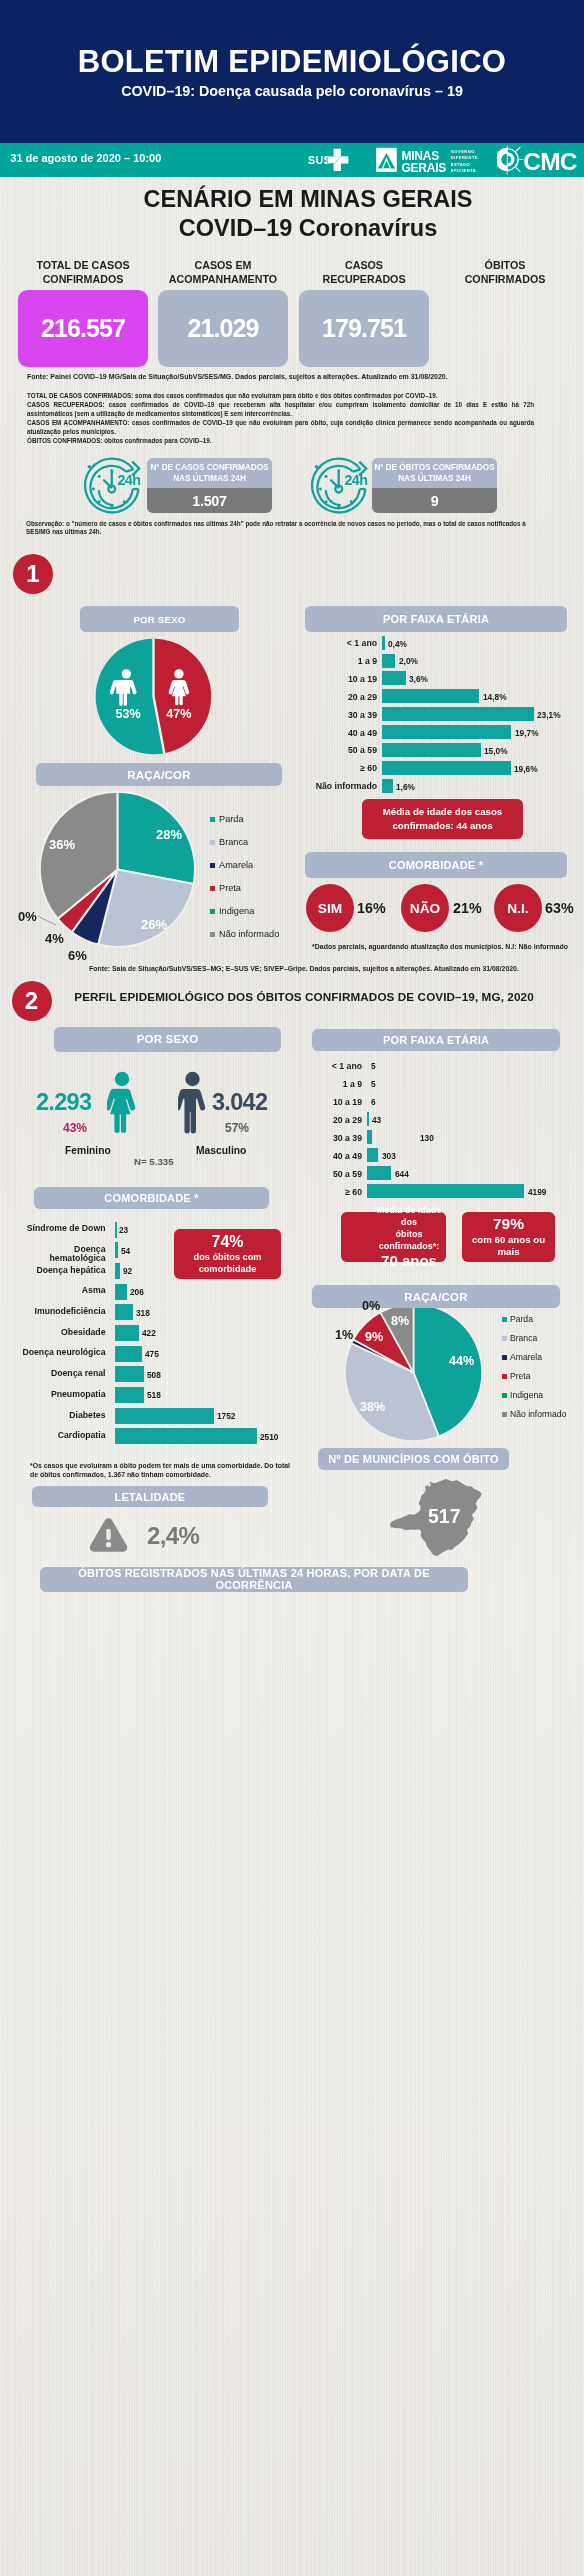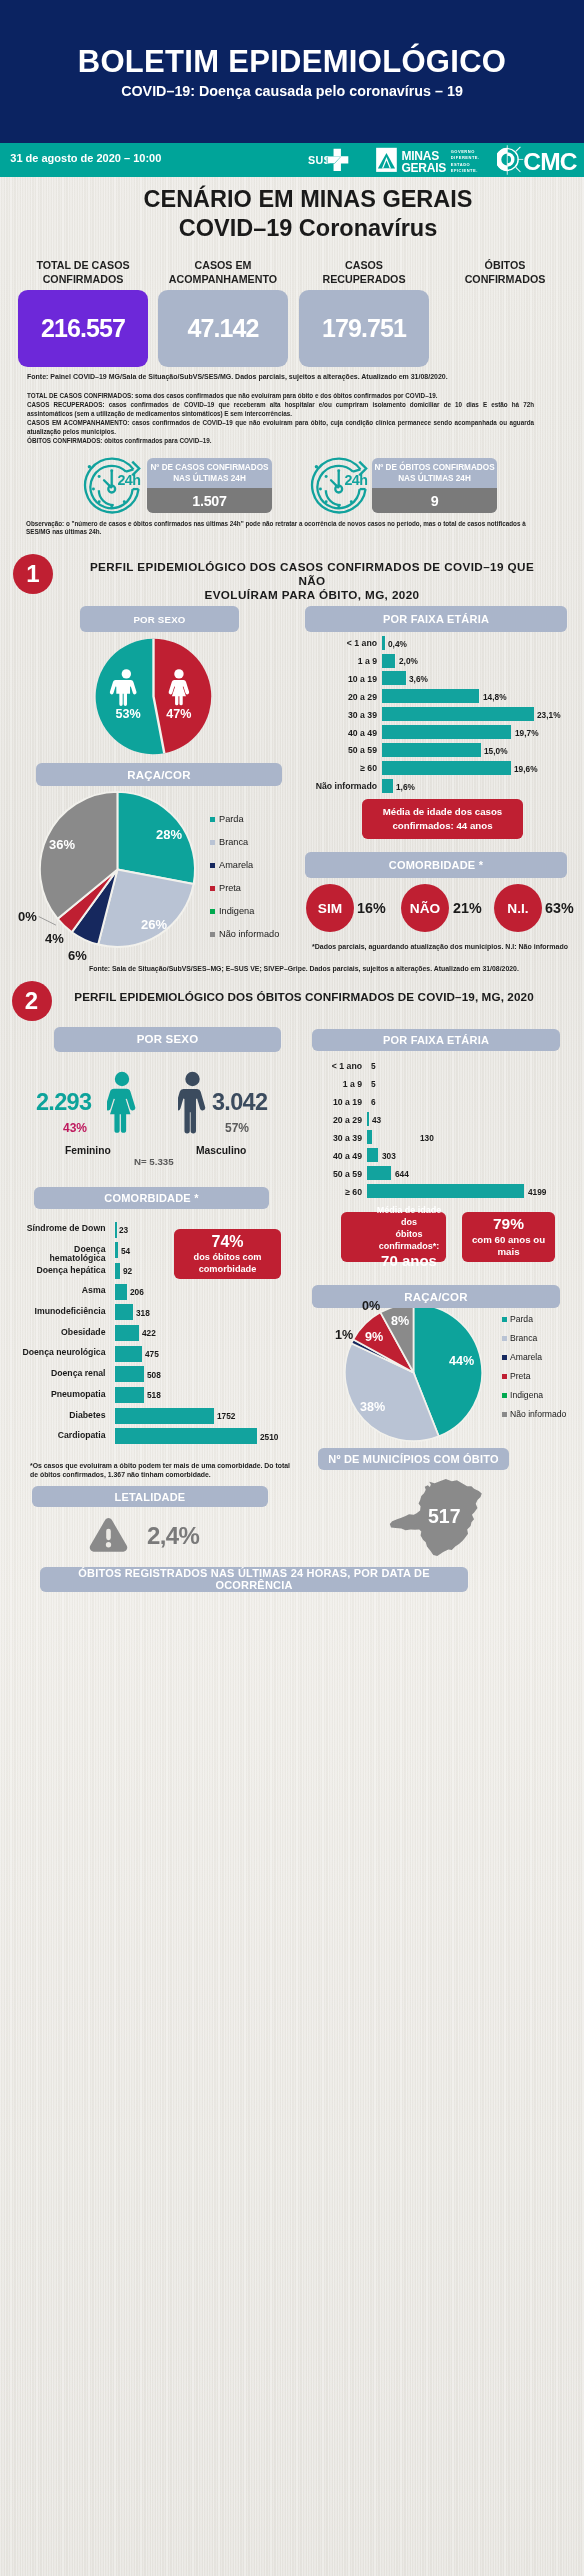--- a/index.html
+++ b/index.html
@@ -26,21 +26,21 @@
      font-size:14.3px; font-weight:bold; color:#ffffff; z-index:4; line-height:15px;}
   #hdr-teal { position:absolute; left:0; top:143px; width:584px; height:34px; background:#00a499; z-index:2; }
   #hdr-date { position:absolute; left:10.3px; top:152px; font-size:11px; font-weight:bold; color:#fff; z-index:4; }
   
   #scn-t1 { position:absolute; left:37px; top:186px; width:542px; text-align:center; font-size:23.5px; font-weight:bold; color:#1a1a1a; z-index:4; }
   #scn-t2 { position:absolute; left:37px; top:215px; width:542px; text-align:center; font-size:23.5px; font-weight:bold; color:#1a1a1a; z-index:4; }
   .stat-lbl { position:absolute; top:259px; width:130px; text-align:center; font-size:10.7px; font-weight:bold; color:#1f1f1f; line-height:13.7px; z-index:4;}
   .stat-box { position:absolute; top:290px; width:130px; height:77px; border-radius:9.7px; z-index:4;
       display:flex; align-items:center; justify-content:center; font-size:25px; font-weight:bold; color:#fff; letter-spacing:-0.9px; }
   .sb0 { left:18px; } .sb1 { left:158px; } .sb2 { left:299px; } .sb3 { left:440px; }
-  .teal-bx { background:#6d28d9; } .gray-bx { background:#aab5ca; }
+  .teal-bx { background:#d946ef; } .gray-bx { background:#aab5ca; }
   .src-note { position:absolute; font-size:6.6px; font-weight:bold; color:#1d1d1d; z-index:4; }
   #scn-src { left:27px; top:373px; font-size:7px; }
   #scn-defs { position:absolute; left:27px; top:391px; width:507px; font-size:6.3px; font-weight:bold; color:#1d1d1d;
      line-height:9px; text-align:justify; z-index:4; }
   #scn-defs p { text-align:justify; text-justify:inter-word; }
   #scn-defs p:last-child, #scn-defs p:first-child { text-align:left; }
 
   
   .h24-icon { position:absolute; top:457px; z-index:4; }
   .h24-box { position:absolute; top:458px; width:125px; height:55px; border-radius:5.7px; overflow:hidden; z-index:4; }
@@ -130,21 +130,21 @@
 
   <div id="scn-t1">CENÁRIO EM MINAS GERAIS</div>
   <div id="scn-t2">COVID–19 Coronavírus</div>
 
   <div class="stat-lbl sb0">TOTAL DE CASOS<br>CONFIRMADOS</div>
   <div class="stat-lbl sb1">CASOS EM<br>ACOMPANHAMENTO</div>
   <div class="stat-lbl sb2">CASOS<br>RECUPERADOS</div>
   <div class="stat-lbl sb3">ÓBITOS<br>CONFIRMADOS</div>
 
   <div class="stat-box sb0 teal-bx">216.557</div>
-  <div class="stat-box sb1 gray-bx">47.142</div>
+  <div class="stat-box sb1 gray-bx">21.029</div>
   <div class="stat-box sb2 gray-bx">179.751</div>
 
   <div class="src-note" id="scn-src">Fonte: Painel COVID–19 MG/Sala de Situação/SubVS/SES/MG. Dados parciais, sujeitos a alterações. Atualizado em 31/08/2020.</div>
   <div id="scn-defs">
     <p>TOTAL DE  CASOS CONFIRMADOS: soma dos casos confirmados que não evoluíram para óbito e dos óbitos confirmados por COVID–19.</p>
     <p>CASOS RECUPERADOS: casos confirmados de COVID–19 que receberam alta hospitalar e/ou cumpriram isolamento domiciliar de 10 dias E estão há 72h assintomáticos (sem a utilização de medicamentos sintomáticos) E sem intercorrências.</p>
     <p>CASOS EM ACOMPANHAMENTO: casos confirmados de COVID–19 que não evoluíram para óbito, cuja condição clínica permanece sendo acompanhada ou aguarda atualização pelos municípios.</p>
     <p>ÓBITOS CONFIRMADOS: óbitos confirmados para COVID–19.</p>
   </div>
 
@@ -211,21 +211,20 @@
     </g>
     <text x="62" y="49" font-family="Liberation Sans, sans-serif" font-size="25" font-weight="bold" fill="#11a29d" letter-spacing="-1">24h</text>
   </svg>
   <div class="h24-box" style="left:372px">
     <div class="h24-head">Nº DE ÓBITOS CONFIRMADOS<br>NAS ÚLTIMAS 24H</div>
     <div class="h24-val">9</div>
   </div>
   <div id="h24-note">Observação: o "número de casos e óbitos confirmados nas últimas 24h" pode não retratar a ocorrência de novos casos no período, mas o total de casos notificados à SES/MG nas últimas 24h.</div>
 
   <div class="num-badge" id="s1-badge">1</div>
-  <div class="sec-title" id="s1-title">PERFIL EPIDEMIOLÓGICO DOS CASOS CONFIRMADOS DE COVID–19 QUE NÃO<br>EVOLUÍRAM PARA ÓBITO, MG, 2020</div>
   <div class="blue-bar" id="s1-sexo-bar">POR SEXO</div>
   <div class="blue-bar" id="s1-faixa-bar">POR FAIXA ETÁRIA</div>
   <div class="blue-bar" id="s1-raca-bar">RAÇA/COR</div>
 
   <svg class="z" style="left:92px; top:635px;" width="123" height="123" viewBox="0 0 215 215">
     <g>
       <path d="M107.5 107.5 L107.5 6.5 A101 101 0 1 0 126.4 206.7 Z" fill="#0da39b"></path>
       <path d="M107.5 107.5 L126.4 206.7 A101 101 0 0 0 107.5 6.5 Z" fill="#bf1f32"></path>
       <path d="M107.5 6.5 L107.5 107.5 L126.4 206.7" fill="none" stroke="#f2f1ec" stroke-width="4.2"></path>
     </g>

